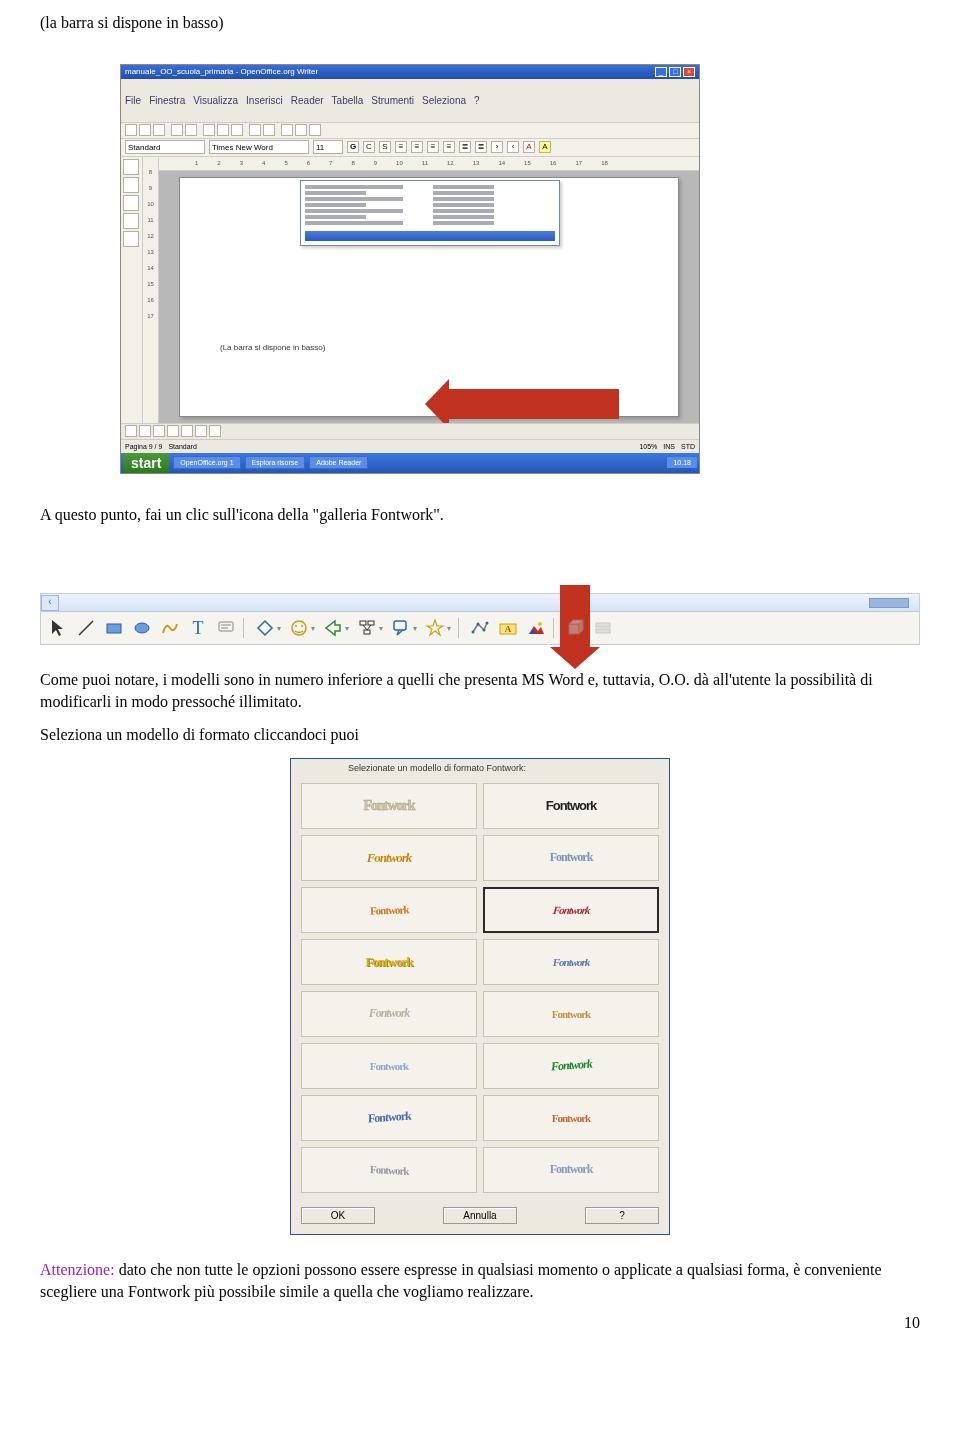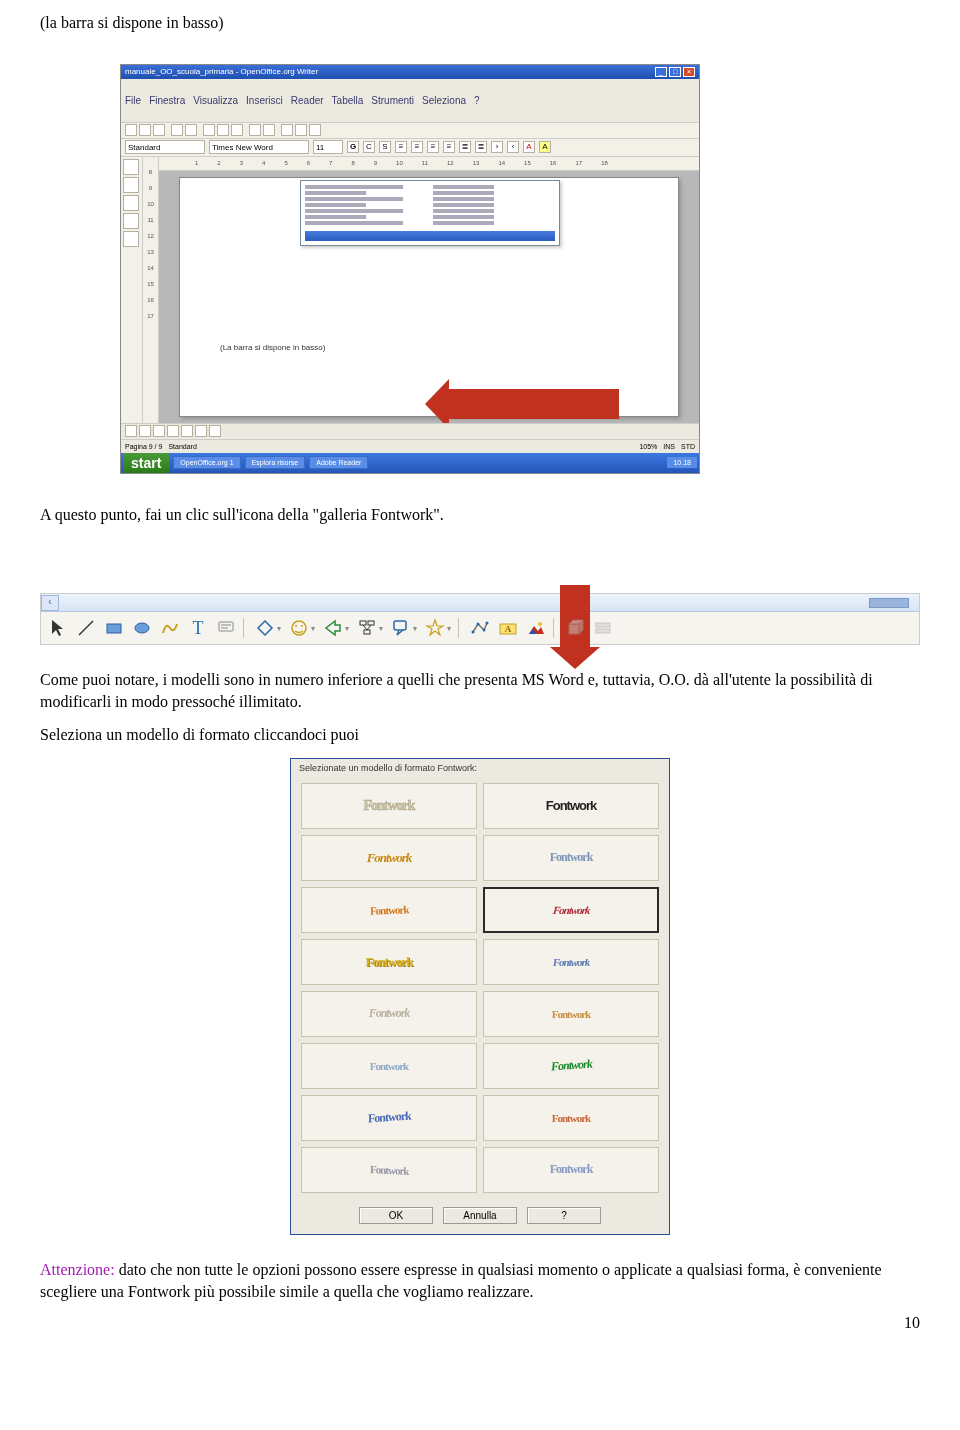--- a/index.html
+++ b/index.html
@@ -108,42 +108,42 @@
   .fig3 {
     width:380px;
     margin: 12px auto 24px auto;
     border:1px solid #2a4f9a;
     background:#ece9e0;
     font-family: Tahoma, Arial, sans-serif;
     font-size:10px;
   }
   .fig3 .dtitle { background:linear-gradient(#3a6fd8,#1e50b0); color:#fff; padding:3px 6px; display:flex; justify-content:space-between; }
   .fig3 .dtitle .xb { width:14px; height:12px; background:#d94c2b; border:1px solid #fff; color:#fff; text-align:center; font-size:8px; line-height:10px;}
-  .fig3 .instr { padding:4px 8px; color:#333; font-size:9px;}
+  .fig3 .instr { padding:4px 20px; color:#333; font-size:9px;margin-left:37px;}
   .fig3 .grid { display:grid; grid-template-columns:repeat(2,1fr); gap:6px; padding:6px 10px; }
   .fig3 .cell { height:46px; background:#f4f2ea; border:1px solid #c8c3b0; display:flex; align-items:center; justify-content:center; }
   .fig3 .cell.sel { border:2px solid #2a2a2a; }
   .fig3 .fw { font-weight:bold; font-family: "Times New Roman", serif; }
   .fig3 .fw.c1 { color:#d0cab0; -webkit-text-stroke:0.5px #a8a080; font-size:14px; letter-spacing:-1px;}
   .fig3 .fw.c2 { color:#222; font-size:13px; font-family:Arial; letter-spacing:-1px;}
   .fig3 .fw.c3 { color:#c98810; font-size:13px; letter-spacing:-1px; font-style:italic;}
   .fig3 .fw.c4 { color:#7a95b8; font-size:12px; letter-spacing:-1px;}
   .fig3 .fw.c5 { color:#d47820; font-size:11px; letter-spacing:-1px; transform:rotate(-2deg);}
   .fig3 .fw.c6 { color:#b02a3a; font-size:11px; letter-spacing:-1px; font-style:italic; transform:skewX(-8deg);}
   .fig3 .fw.c7 { color:#d8b020; font-size:13px; font-weight:900; letter-spacing:-1px; text-shadow:1px 1px 0 #a08010;}
   .fig3 .fw.c8 { color:#5a78b0; font-size:11px; letter-spacing:-1px; font-style:italic;}
   .fig3 .fw.c9 { color:#b8b0a0; font-size:12px; letter-spacing:-1px; font-style:italic;}
   .fig3 .fw.c10 { color:#c89040; font-size:11px; letter-spacing:-1px;}
   .fig3 .fw.c11 { color:#90a8c8; font-size:11px; letter-spacing:-1px;}
   .fig3 .fw.c12 { color:#1a8a2a; font-size:12px; letter-spacing:-1px; transform:rotate(-4deg); font-style:italic;}
   .fig3 .fw.c13 { color:#4a6ab8; font-size:12px; letter-spacing:-1px; transform:skewY(-4deg);}
   .fig3 .fw.c14 { color:#c86838; font-size:11px; letter-spacing:-1px;}
   .fig3 .fw.c15 { color:#9898a8; font-size:11px; letter-spacing:-1px; transform:skewY(3deg);}
   .fig3 .fw.c16 { color:#8898c8; font-size:12px; letter-spacing:-1px;}
-  .fig3 .btnrow { display:flex; justify-content:center; gap:10px; padding:8px 10px 10px 10px; }
+  .fig3 .btnrow { display:flex; justify-content:space-between; gap:10px; padding:8px 10px 10px 10px; }
   .fig3 .btn { background:#ece9e0; border:1px solid #999; padding:2px 0; width:74px; text-align:center; font-size:10px; box-shadow:1px 1px 0 #fff inset; }
 </style>
 </head>
 <body>
 
 <p class="para">(la barra si dispone in basso)</p>
 
 <div class="fig1">
   <div class="titlebar">
     <span><span>manuale_OO_scuola_primaria - OpenOffice.org Writer</span></span>

